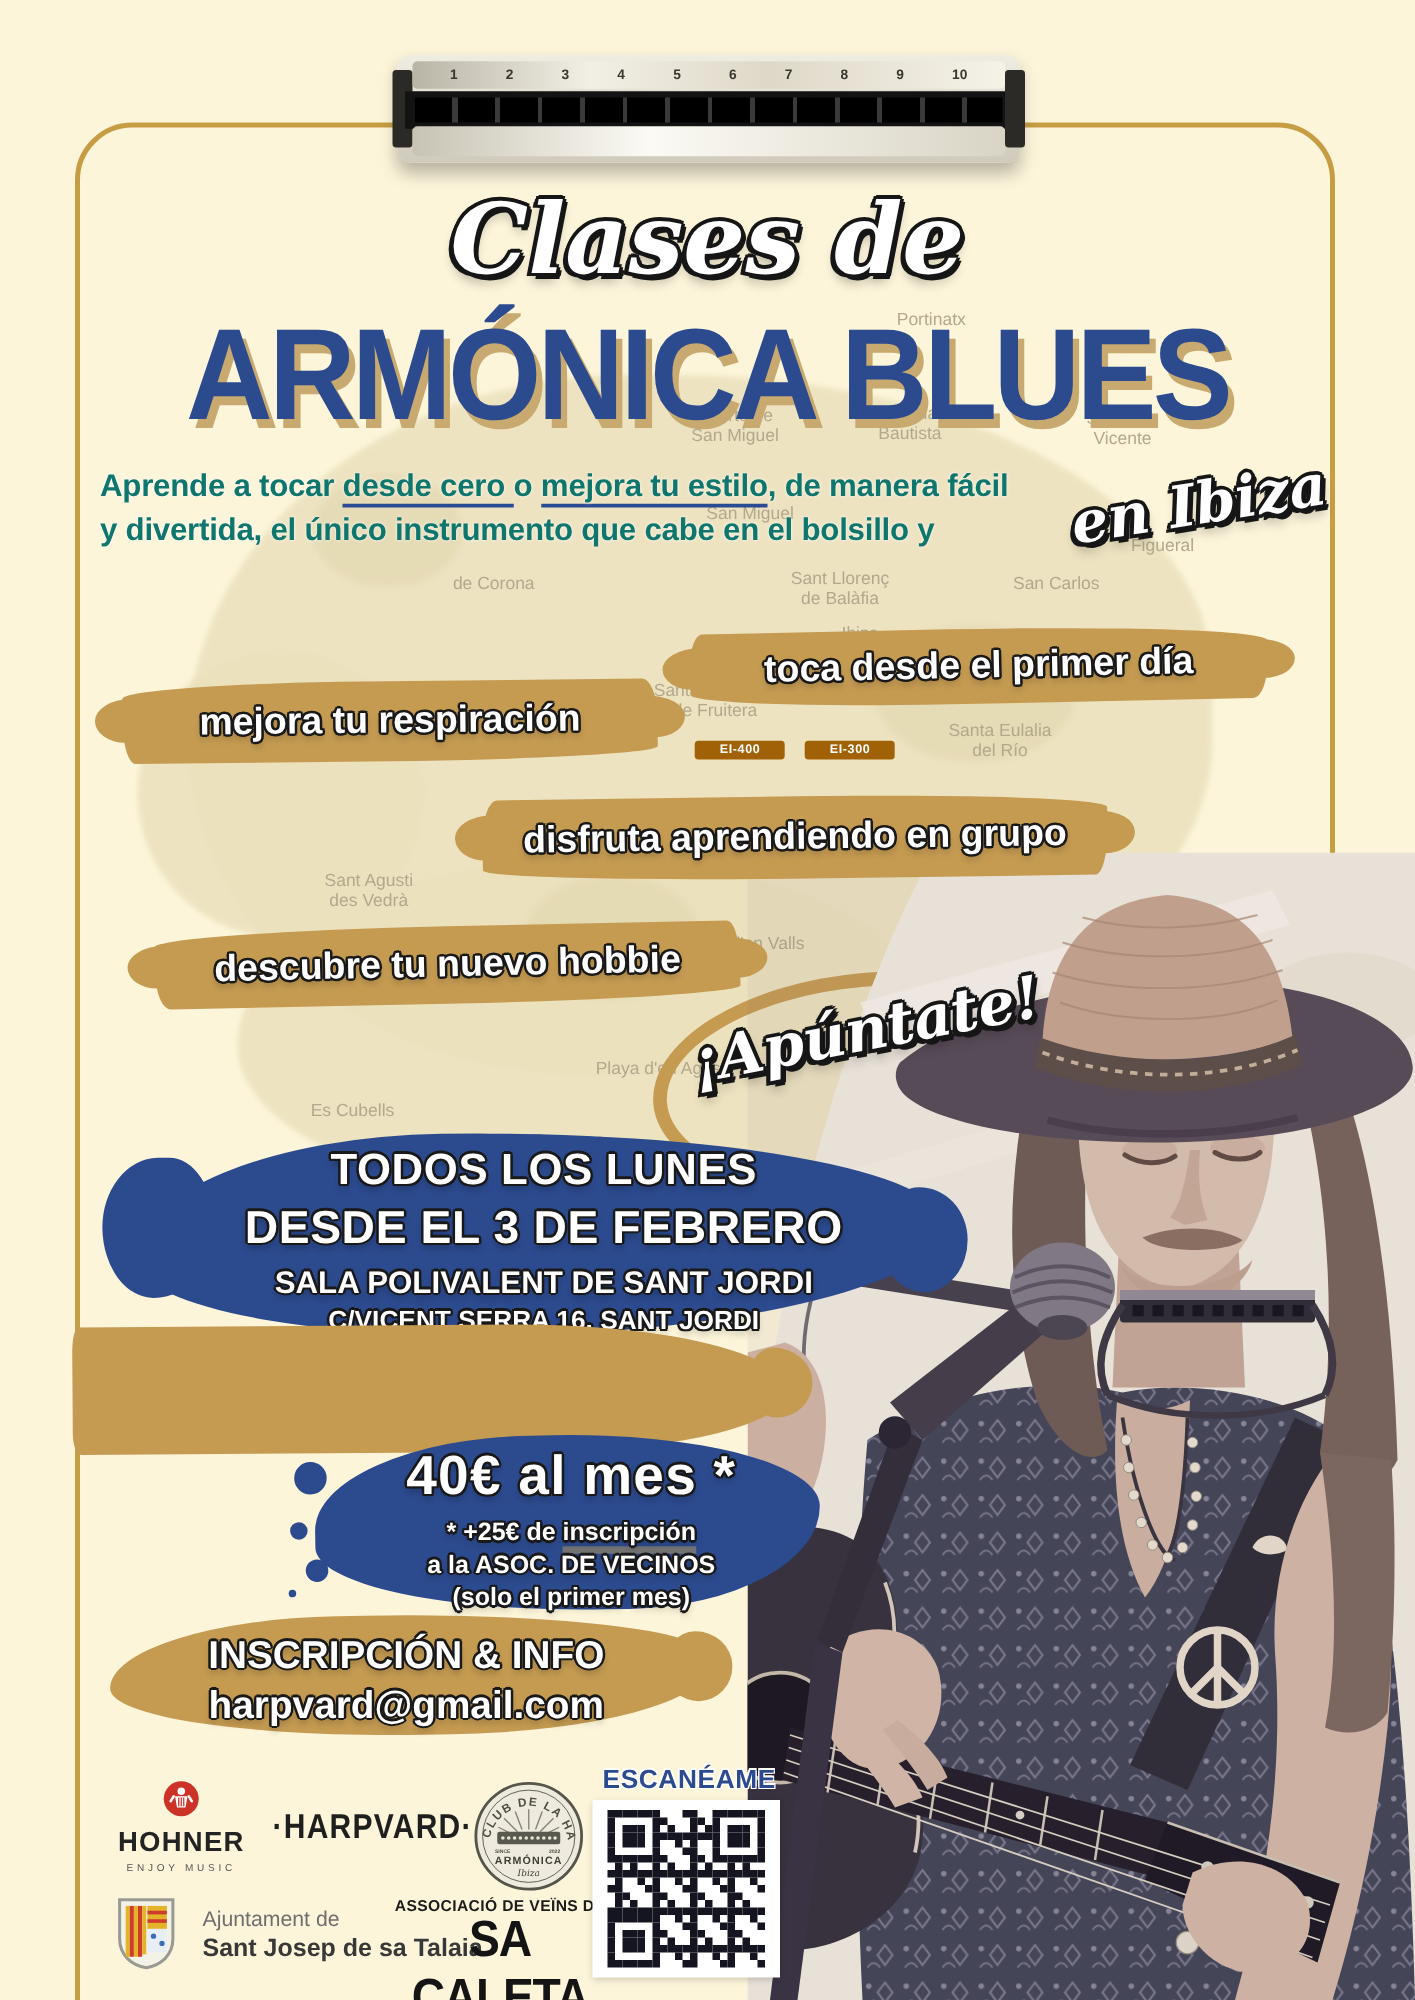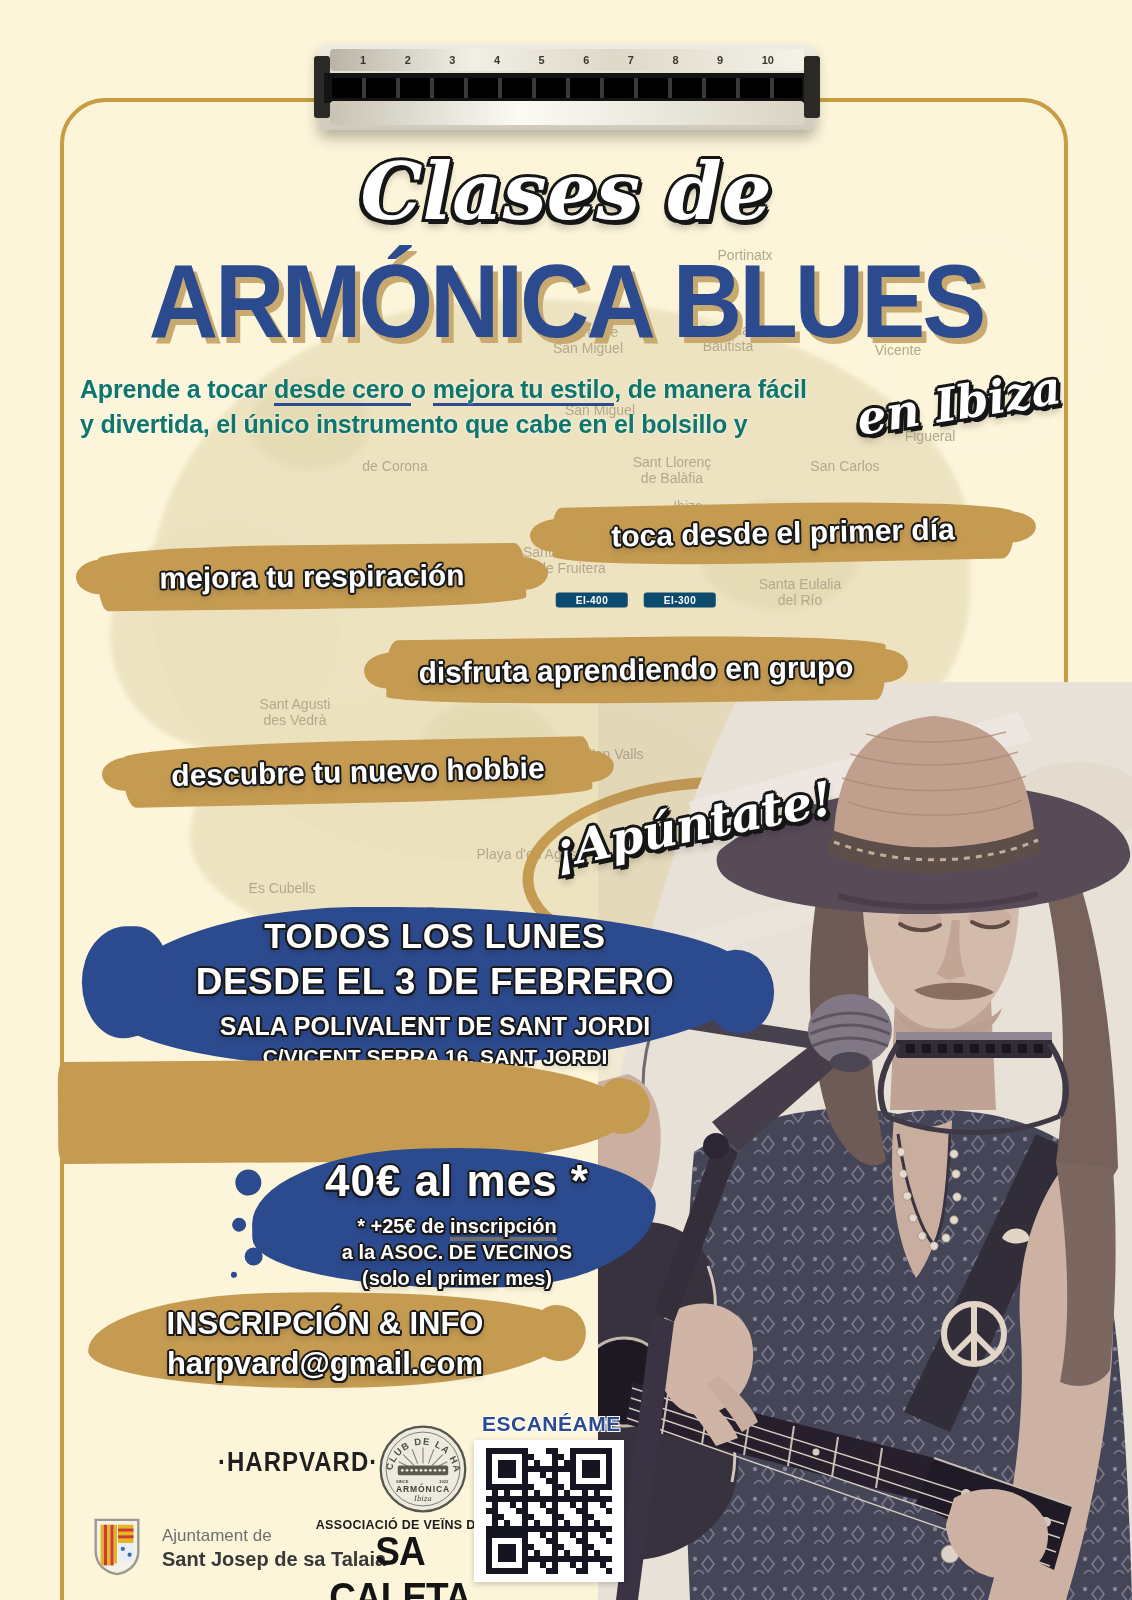--- a/index.html
+++ b/index.html
@@ -10,21 +10,21 @@
   .map-layer{position:absolute;inset:0;z-index:1;}
   .land{position:absolute;background:#ebe1bd;filter:blur(2px);opacity:.85;}
   .land.l1{left:150px;top:300px;width:820px;height:560px;border-radius:45% 55% 60% 40%/55% 45% 50% 50%;}
   .land.l2{left:190px;top:690px;width:560px;height:270px;border-radius:50% 50% 45% 55%/60% 55% 45% 50%;}
   .land.l3{left:110px;top:520px;width:230px;height:230px;border-radius:50%;}
   .land.carve{background:#fcf5da;opacity:1;}
   .land.c1{left:880px;top:240px;width:210px;height:210px;border-radius:50%;}
   .patch{position:absolute;background:#e0d5ac;opacity:.55;filter:blur(3px);border-radius:50%;}
   .map-label{position:absolute;transform:translate(-50%,-50%);color:#b3a88d;font-size:14px;
     line-height:1.15;text-align:center;white-space:pre-line;}
-  .road-badge{position:absolute;transform:translate(-50%,-50%);background:#0c4a6e;color:#fff;
+  .road-badge{position:absolute;transform:translate(-50%,-50%);background:#a16207;color:#fff;
     font-size:10px;font-weight:bold;padding:2px 20px;border-radius:3px;letter-spacing:.5px;}
 
   
   .frame{position:absolute;left:60px;top:98px;width:1000px;height:1540px;border:4px solid #c79d44;
     border-radius:46px;z-index:2;}
   .harmonica{position:absolute;left:318px;top:44px;width:498px;height:86px;z-index:5;
     background:linear-gradient(#efece1,#cfcabb);border-radius:10px;box-shadow:0 8px 14px rgba(0,0,0,.28);}
   .harmonica::before,.harmonica::after{content:"";position:absolute;top:12px;bottom:12px;width:16px;
     background:#2b2a26;border-radius:3px;}
   .harmonica::before{left:-4px;} .harmonica::after{right:-4px;}
@@ -105,21 +105,21 @@
 
   
   .blob-price{left:252px;top:1148px;width:404px;height:140px;transform:rotate(-1deg);
     border-radius:45% 55% 40% 60%/55% 45% 60% 40%;}
   .blob-price::before{content:"";position:absolute;left:-16px;top:18px;width:26px;height:26px;
     border-radius:50%;background:inherit;
     box-shadow:-10px 42px 0 -6px #2c4a8e,4px 74px 0 -4px #2c4a8e,-16px 92px 0 -10px #2c4a8e;}
   .price{position:absolute;left:262px;top:1156px;width:390px;z-index:4;text-align:center;}
   .price .p-main{font-size:44px;font-weight:800;letter-spacing:1px;}
   .price .p-note{font-size:20px;font-weight:800;margin-top:8px;line-height:1.2;}
-  .price .u2{border-bottom:4px solid #737373;}
+  .price .u2{border-bottom:6px solid #737373;}
 
   
   .blob-contact{position:absolute;left:88px;top:1292px;width:478px;height:96px;background:#c59b52;
     z-index:4;border-radius:40% 60% 45% 55%/60% 40% 55% 45%;transform:rotate(-1deg);}
   .blob-contact::after{content:"";position:absolute;right:-20px;top:18%;width:54px;height:58%;
     background:inherit;border-radius:45% 55% 50% 50%/50%;}
   .contact{position:absolute;left:100px;top:1302px;width:450px;z-index:4;text-align:center;}
   .contact div{font-size:31px;font-weight:800;margin-top:4px;}
 
   
@@ -853,20 +853,40 @@
         <i></i>
         <i class="m"></i>
         <i class="m"></i>
         <i></i>
         <i></i>
         <i></i>
         <i class="m"></i>
       </div>
     </div>
 
+  <div class="hohner">
+    <svg width="30" height="30" viewBox="0 0 30 30">
+      <circle cx="15" cy="15" r="14" fill="#cd3227"></circle>
+      <g fill="#fff">
+        <circle cx="15" cy="9" r="3"></circle>
+        <path d="M10,13 h10 l-1.6,9 h-6.8 z"></path>
+      </g>
+      <g stroke="#cd3227" stroke-width="1">
+        <path d="M13,14 v7"></path>
+          <path d="M15,14 v7"></path>
+          <path d="M17,14 v7"></path>
+      </g>
+      <g stroke="#fff" stroke-width="2" stroke-linecap="round">
+        <path d="M9,13 l-2.5,4"></path>
+          <path d="M21,13 l2.5,4"></path>
+      </g>
+    </svg>
+    <div class="hname">HOHNER</div>
+    <div class="htag">ENJOY MUSIC</div>
+  </div>
 
   <div class="harpvard-logo">·HARPVARD·</div>
 
   <svg class="badge" width="90" height="90" viewBox="0 0 100 100">
     <circle cx="50" cy="50" r="47" fill="#eeeadd" stroke="#56554b" stroke-width="2.5"></circle>
     <circle cx="50" cy="50" r="41" fill="none" stroke="#56554b" stroke-width=".8"></circle>
     <path id="arcT" d="M15,58 A35,35 0 1 1 85,58" fill="none"></path>
     <text font-size="10.5" font-weight="bold" fill="#4f4e44" letter-spacing="1.5" font-family="Liberation Sans,sans-serif">
       <textPath href="#arcT" startOffset="50%" text-anchor="middle">EL CLUB DE LA HARP</textPath>
     </text>

